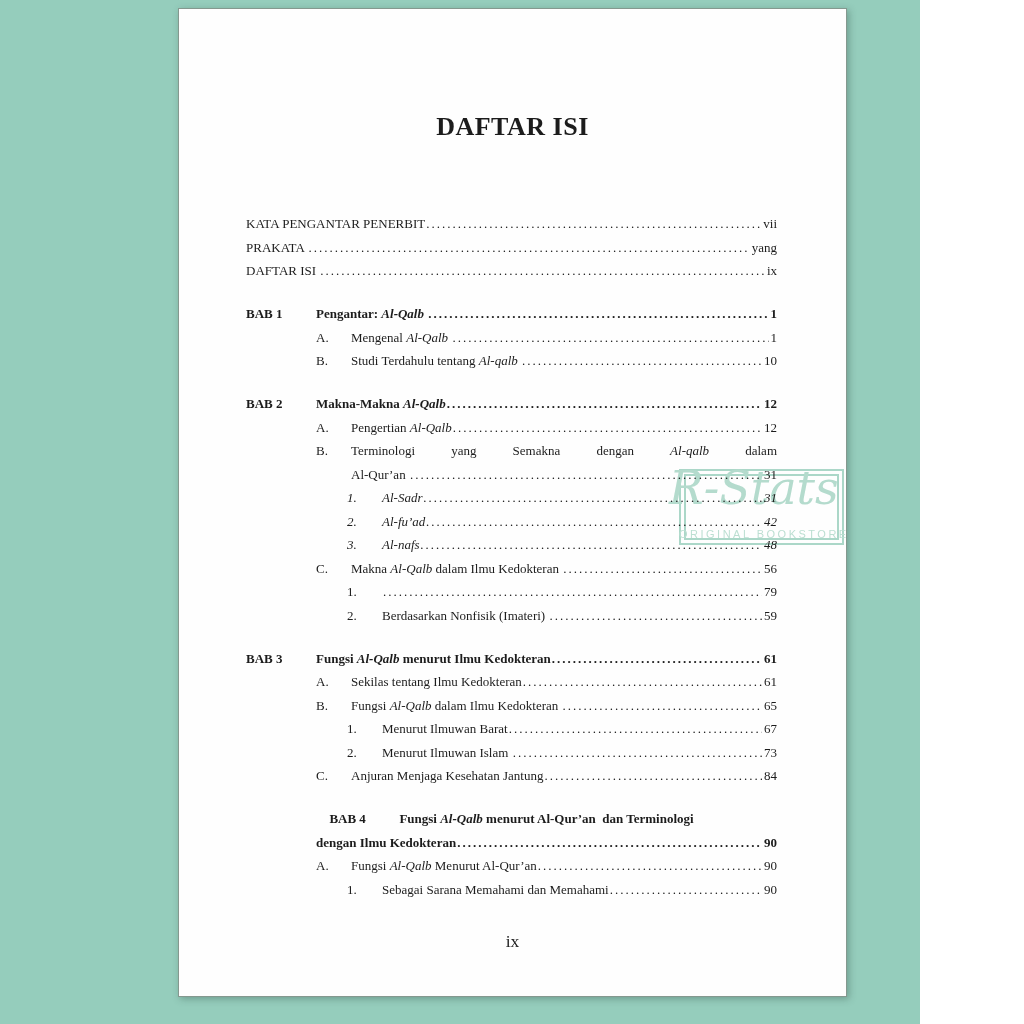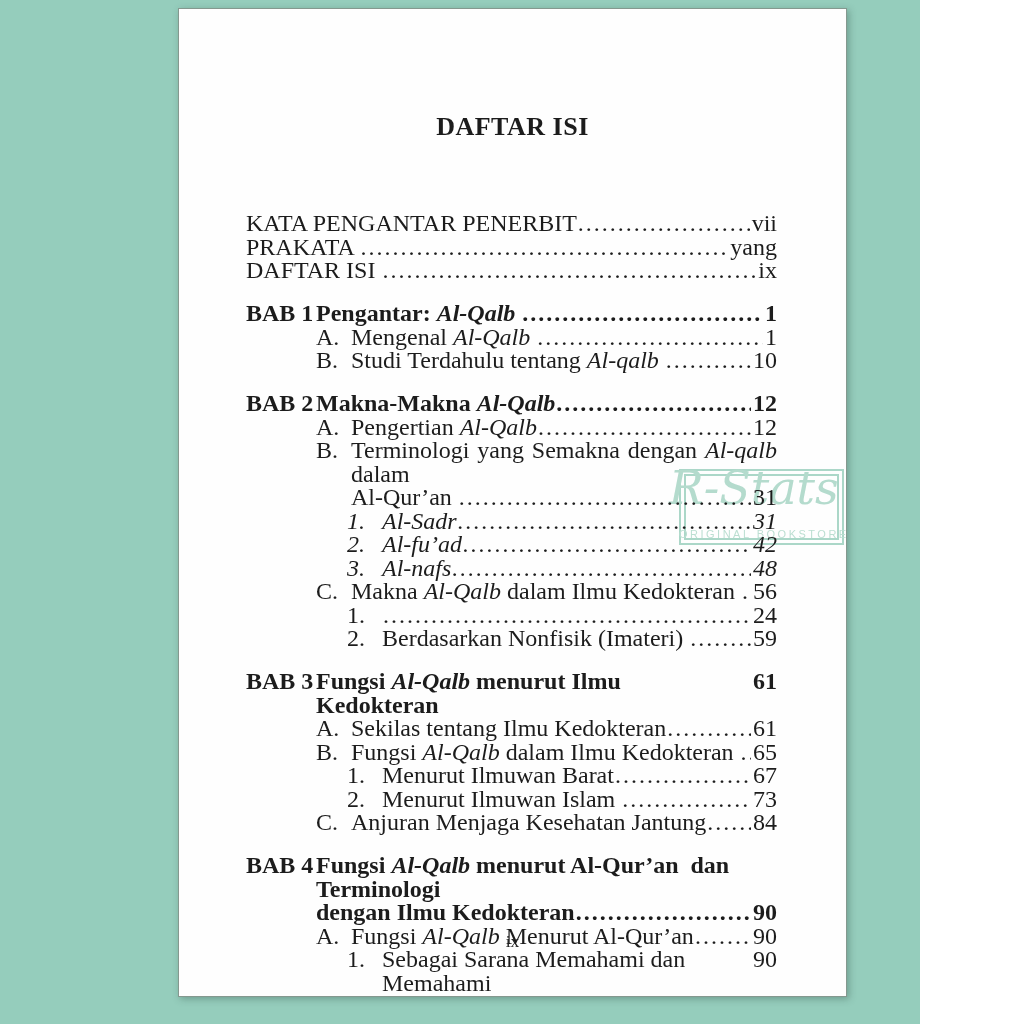--- a/index.html
+++ b/index.html
@@ -14,21 +14,21 @@
     border:1px solid #85988f;
     box-shadow:2px 2px 7px rgba(40,70,60,0.35);
   }
   .page-title {
     margin:103px 0 0 0; text-align:center;
     font-size:26px; font-weight:bold; letter-spacing:0.5px;
   }
   .toc-wrap {
     position:relative; z-index:2;
     margin-top:70px; padding:0 69px 0 67px;
-    font-size:24px;
+    font-size:13px;
   }
   .row { display:flex; align-items:baseline; line-height:23.5px; }
   .row .lbl { flex:0 0 auto; }
   .row .txt { flex:0 1 auto; white-space:pre-wrap; }
   .row .dots {
     flex:1 1 0; min-width:0; overflow:hidden; white-space:nowrap;
     letter-spacing:2px; padding:0 1px;
   }
   .row .pg { flex:0 0 auto; white-space:pre; padding-left:2px; }
   .row.bab, .row.bab-cont { font-weight:bold;justify-content:center; }
@@ -150,21 +150,21 @@
         </div>
         <div class="row letter">
           <span class="lbl">C.</span>
           <span class="txt"><span>Makna </span><i>Al-Qalb</i><span> dalam Ilmu Kedokteran </span></span>
           <span class="dots">............................................................................................................................................................................................................................</span>
           <span class="pg">56</span>
         </div>
         <div class="row number">
           <span class="lbl">1.</span>
           <span class="dots">............................................................................................................................................................................................................................</span>
-          <span class="pg">24</span>
+          <span class="pg">79</span>
         </div>
         <div class="row number">
           <span class="lbl">2.</span>
           <span class="txt"><span>Berdasarkan Nonfisik (Imateri) </span></span>
           <span class="dots">............................................................................................................................................................................................................................</span>
           <span class="pg">59</span>
         </div>
         <div class="gap"></div>
         <div class="row bab">
           <span class="lbl">BAB 3</span>

